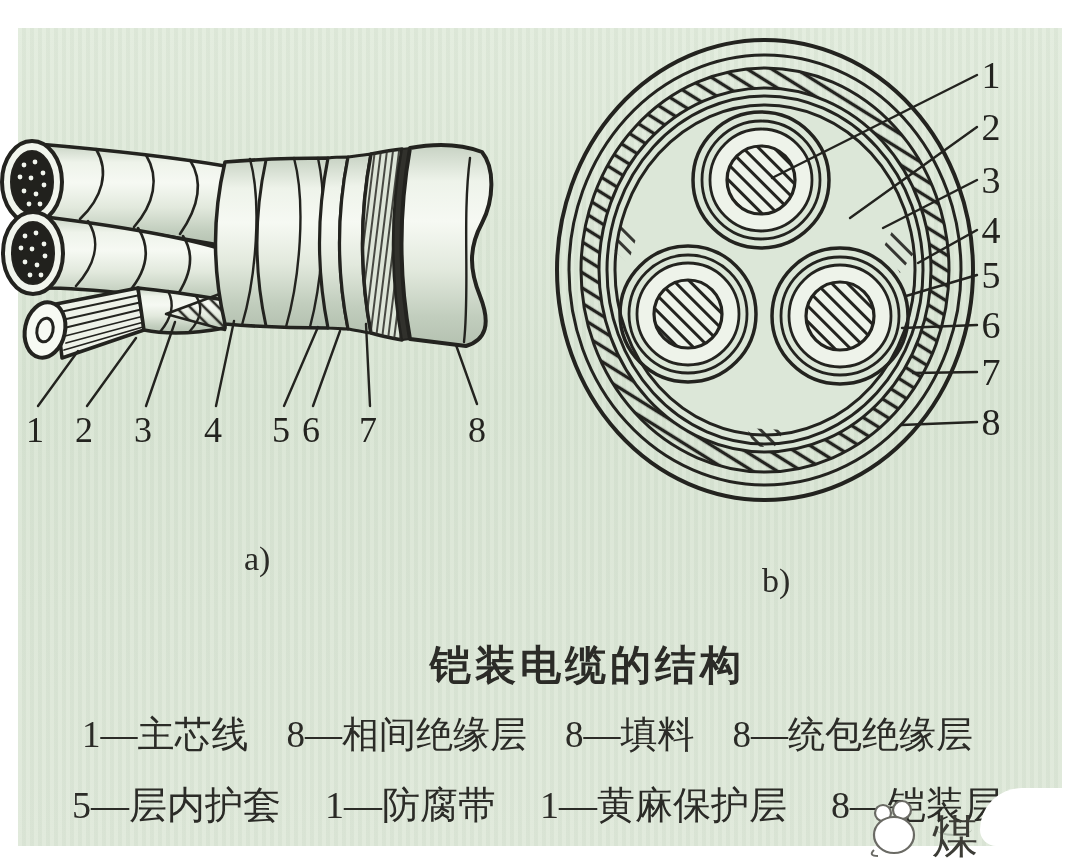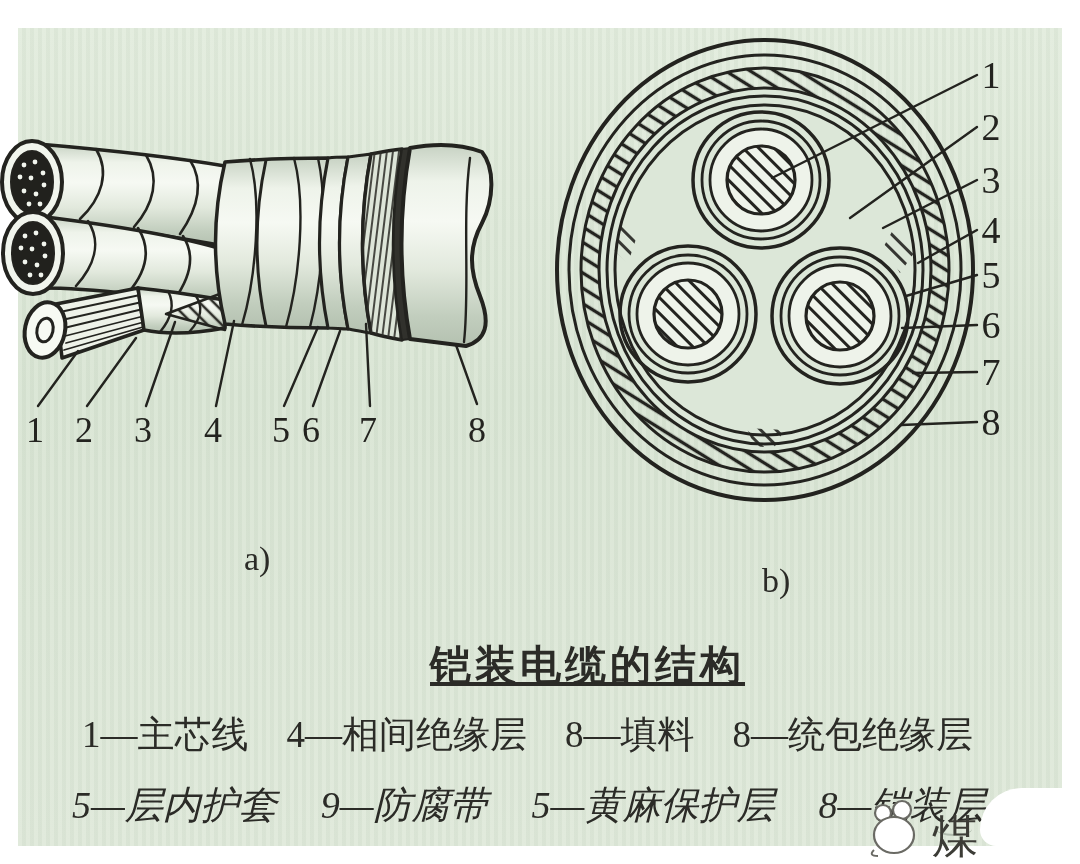--- a/index.html
+++ b/index.html
@@ -3,25 +3,25 @@
 <meta charset="utf-8">
 <style>
   html,body{margin:0;padding:0;background:#ffffff;}
   .stage{position:relative;width:1080px;height:864px;background:#ffffff;overflow:hidden;
          font-family:"Liberation Serif","DejaVu Serif",serif;color:#23231f;}
   .page{position:absolute;left:18px;top:28px;width:1044px;height:818px;
         background-color:#dde8d9;
         background-image:repeating-linear-gradient(90deg,rgba(255,255,255,.06) 0 4px,rgba(110,130,110,.05) 4px 8px),
                          linear-gradient(180deg,#e2ecdd 0%,#d9e5d4 45%,#dfe9da 100%);}
   .abs{position:absolute;}
-  .title{font-size:41px;font-weight:600;letter-spacing:4px;color:#2b2b27;text-decoration:underline;}
+  .title{font-size:41px;font-weight:600;letter-spacing:4px;color:#2b2b27;}
   .legend{font-size:37px;color:#2b2b27;white-space:nowrap;}
   .legend span{margin-right:38px;text-align:right;}
   .legend.row2{font-size:38px;}
-  .legend.row2 span{margin-right:44px;font-style:italic;}
+  .legend.row2 span{margin-right:44px;}
   .panel-label{font-size:34px;color:#2b2b27;}
   svg{display:block;overflow:visible;}
   .blob{position:absolute;left:962px;top:760px;width:82px;height:58px;background:#ffffff;
         border-radius:46px 0 0 18px;}
   .blob::after{content:"";position:absolute;left:-44px;bottom:10px;width:36px;height:12px;
         border-bottom:2px solid rgba(140,152,138,.55);border-radius:50%;}
   .wm-char{position:absolute;left:914px;top:778px;font-size:46px;color:#3c3c36;}
 </style>
 </head>
 <body>
@@ -232,24 +232,24 @@
       <text x="469" y="407">8</text>
     </g>
   </svg>
 
   <div class="abs panel-label" style="left:226px;top:512px">a)</div>
   <div class="abs panel-label" style="left:744px;top:534px">b)</div>
 
   <div class="abs title" style="left:412px;top:610px">铠装电缆的结构</div>
 
   <div class="abs legend row1" style="left:64px;top:682px">
-    <span>1—主芯线</span><span>4—相间绝缘层</span><span>8—填料</span><span>8—统包绝缘层</span>
+    <span>1—主芯线</span><span>8—相间绝缘层</span><span>8—填料</span><span>8—统包绝缘层</span>
   </div>
   <div class="abs legend row2" style="left:54px;top:752px">
-    <span>5—层内护套</span><span>9—防腐带</span><span>5—黄麻保护层</span><span>8—铠装层</span>
+    <span>5—层内护套</span><span>1—防腐带</span><span>1—黄麻保护层</span><span>8—铠装层</span>
   </div>
 
   <div class="blob"></div>
   <div class="wm-char">煤</div>
   <svg class="abs" style="left:848px;top:772px" width="62" height="62" viewBox="0 0 62 62">
     <g fill="#ffffff" stroke="#6a6a64" stroke-width="2.2">
       <circle cx="17" cy="13" r="8"></circle>
       <circle cx="36" cy="10" r="9"></circle>
       <ellipse cx="28" cy="35" rx="20" ry="18"></ellipse>
     </g>

